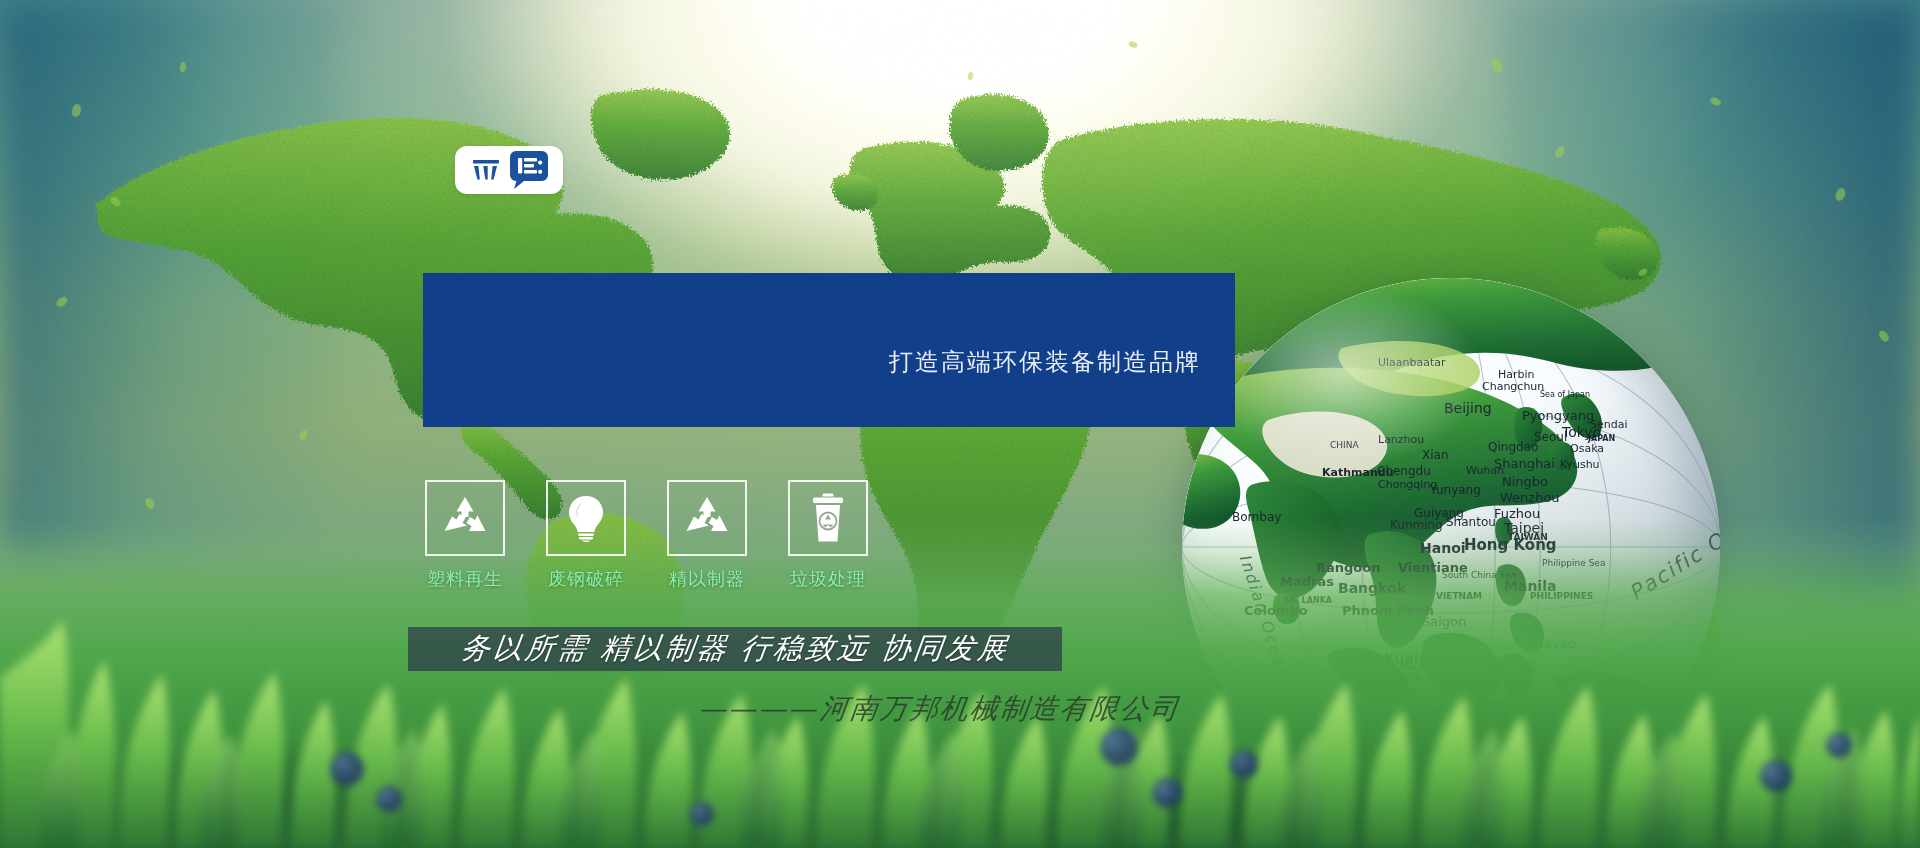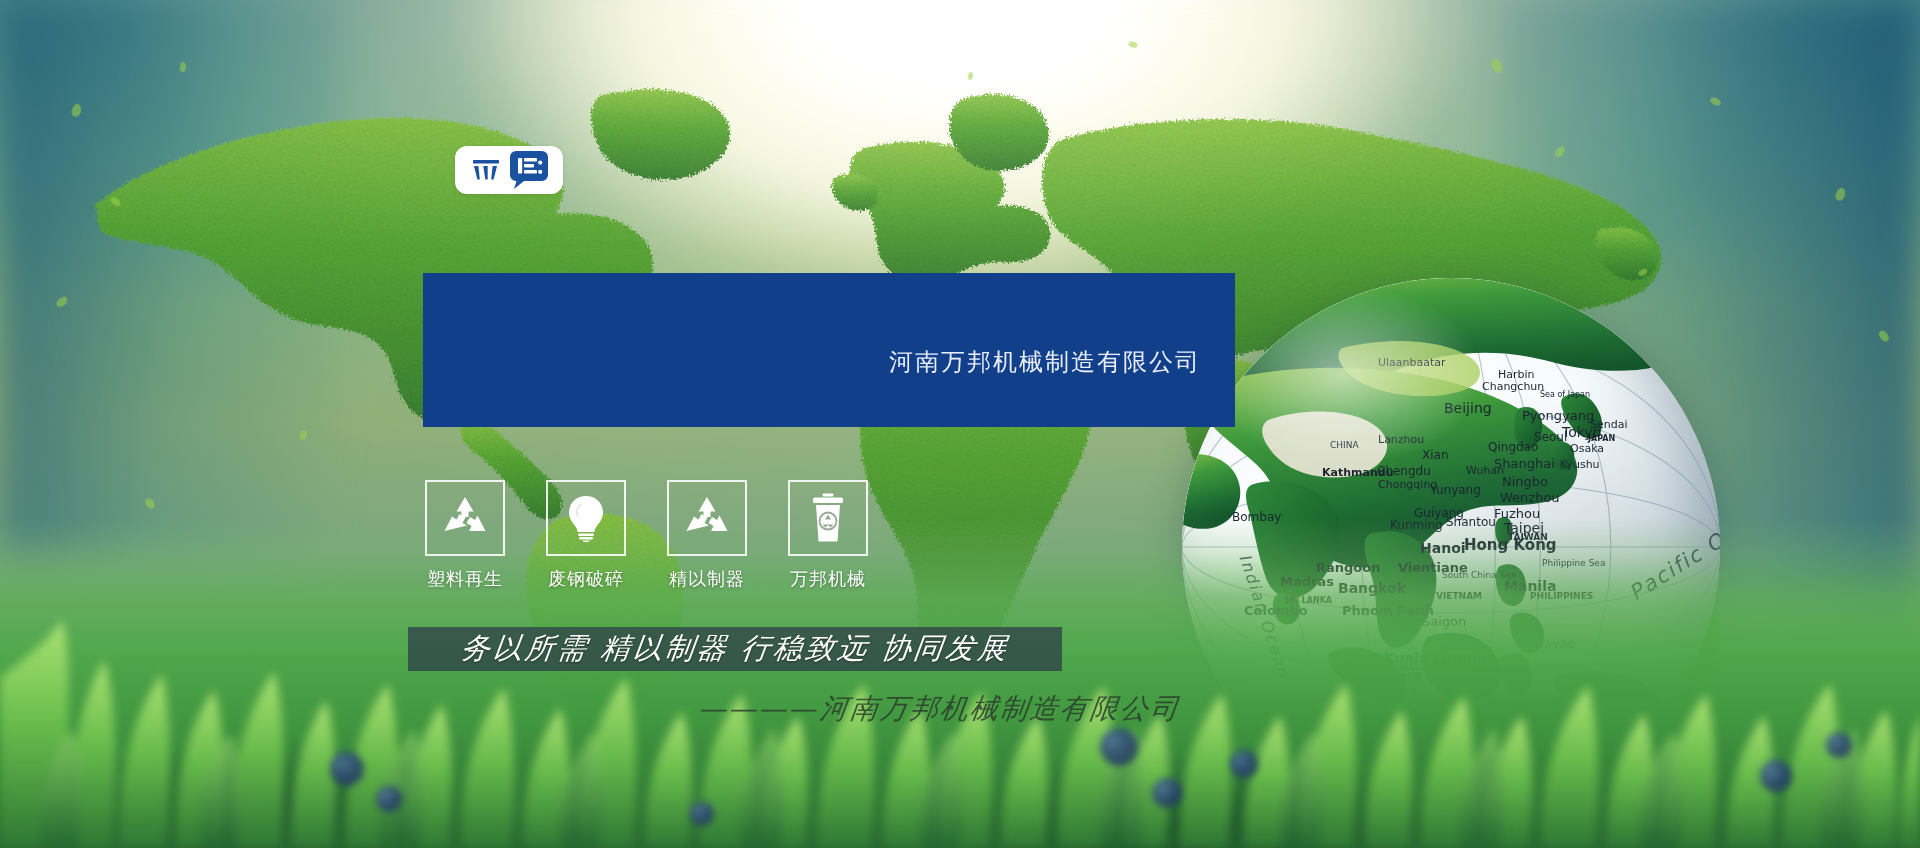--- a/index.html
+++ b/index.html
@@ -166,21 +166,21 @@
   }
   .feature { width: 94px; display: flex; flex-direction: column; align-items: center; }
   .feature-box {
     width: 80px; height: 76px;
     border: 2px solid rgba(255,255,255,0.88);
     display: flex; align-items: center; justify-content: center;
   }
   .feature-box svg { display: block; }
   .feature-label {
     margin-top: 11px;
-    color: #ffffff;
+    color: #86efac;
     font-size: 18px;
     letter-spacing: 1px;
     white-space: nowrap;
     text-shadow: 0 1px 3px rgba(0,0,0,0.35);
     font-family: "DejaVu Sans", "Liberation Sans", sans-serif;
   }
 
   
   .slogan-band {
     position: absolute; left: 408px; top: 627px;
@@ -618,21 +618,21 @@
           <rect x="16" y="21" width="13" height="3.6" rx="0.8"></rect>
           <circle cx="32.2" cy="13.6" r="2.1"></circle>
           <circle cx="32.2" cy="22.8" r="2.1"></circle>
         </g>
       </svg>
     </div>
 
   </div>
 
   <div class="title-panel">
-    <div class="title-sub">河南万邦机械制造有限公司</div>
+    <div class="title-sub">打造高端环保装备制造品牌</div>
   </div>
 
   <div class="features">
 
     <div class="feature">
       <div class="feature-box">
         <svg width="48" height="46" viewBox="0 0 48 46" aria-hidden="true">
           <g fill="#ffffff">
             <path d="M 24 2 L 32.5 16.5 L 27.5 16.5 L 27.5 22 L 20.5 22 L 20.5 16.5 L 15.5 16.5 Z"></path>
             <path d="M 3.5 36 L 11 21.5 L 15.5 24.5 L 18.5 19 L 24.5 22.5 L 21.5 28 L 26 30.5 Z"></path>
@@ -677,21 +677,21 @@
           <rect x="4" y="4.5" width="30" height="5.5" rx="1.6" fill="#ffffff"></rect>
           <path d="M 7 12 L 31 12 L 28.5 48.5 L 9.5 48.5 Z" fill="#ffffff"></path>
           <circle cx="19" cy="28" r="8.5" fill="none" stroke="#96a892" stroke-width="1.8"></circle>
           <g fill="#96a892">
             <path d="M 19 21.5 L 22 26.5 L 16 26.5 Z"></path>
             <path d="M 13.5 31.5 L 19.5 31.5 L 16.5 34.5 Z"></path>
             <path d="M 24.5 31.5 L 21.5 34.5 L 18.5 31.5 Z"></path>
           </g>
         </svg>
       </div>
-      <div class="feature-label">万邦机械</div>
+      <div class="feature-label">垃圾处理</div>
     </div>
 
 
   </div>
 
   <div class="slogan-band">
     <div class="slogan-text">务以所需 精以制器 行稳致远 协同发展</div>
   </div>
   <div class="attribution">————河南万邦机械制造有限公司</div>
 

